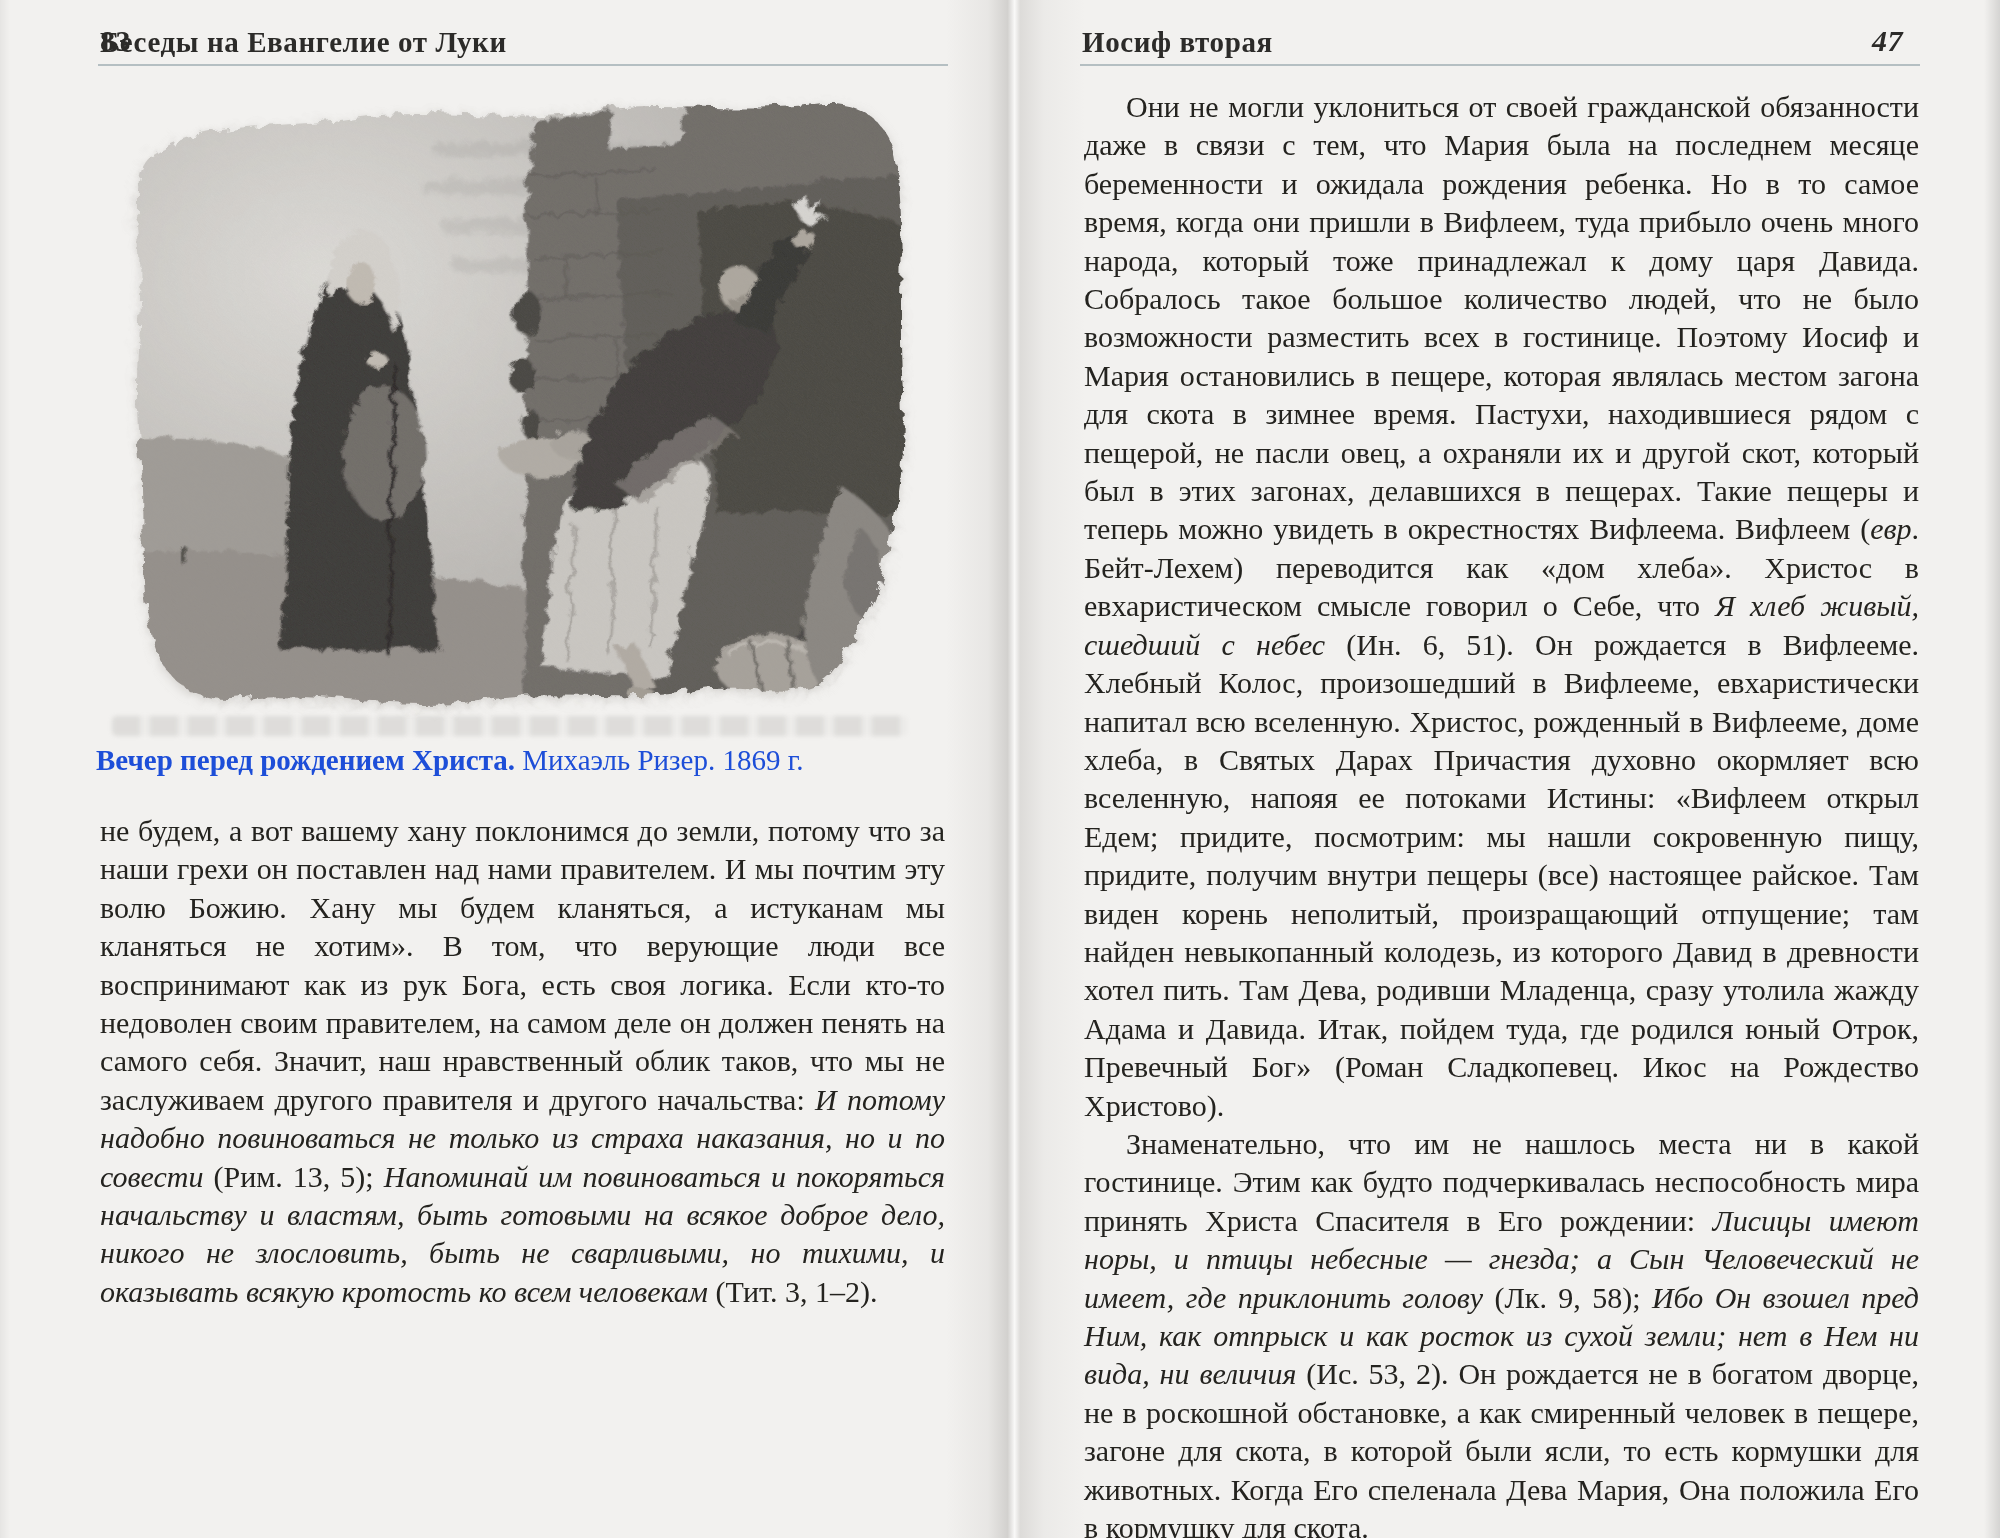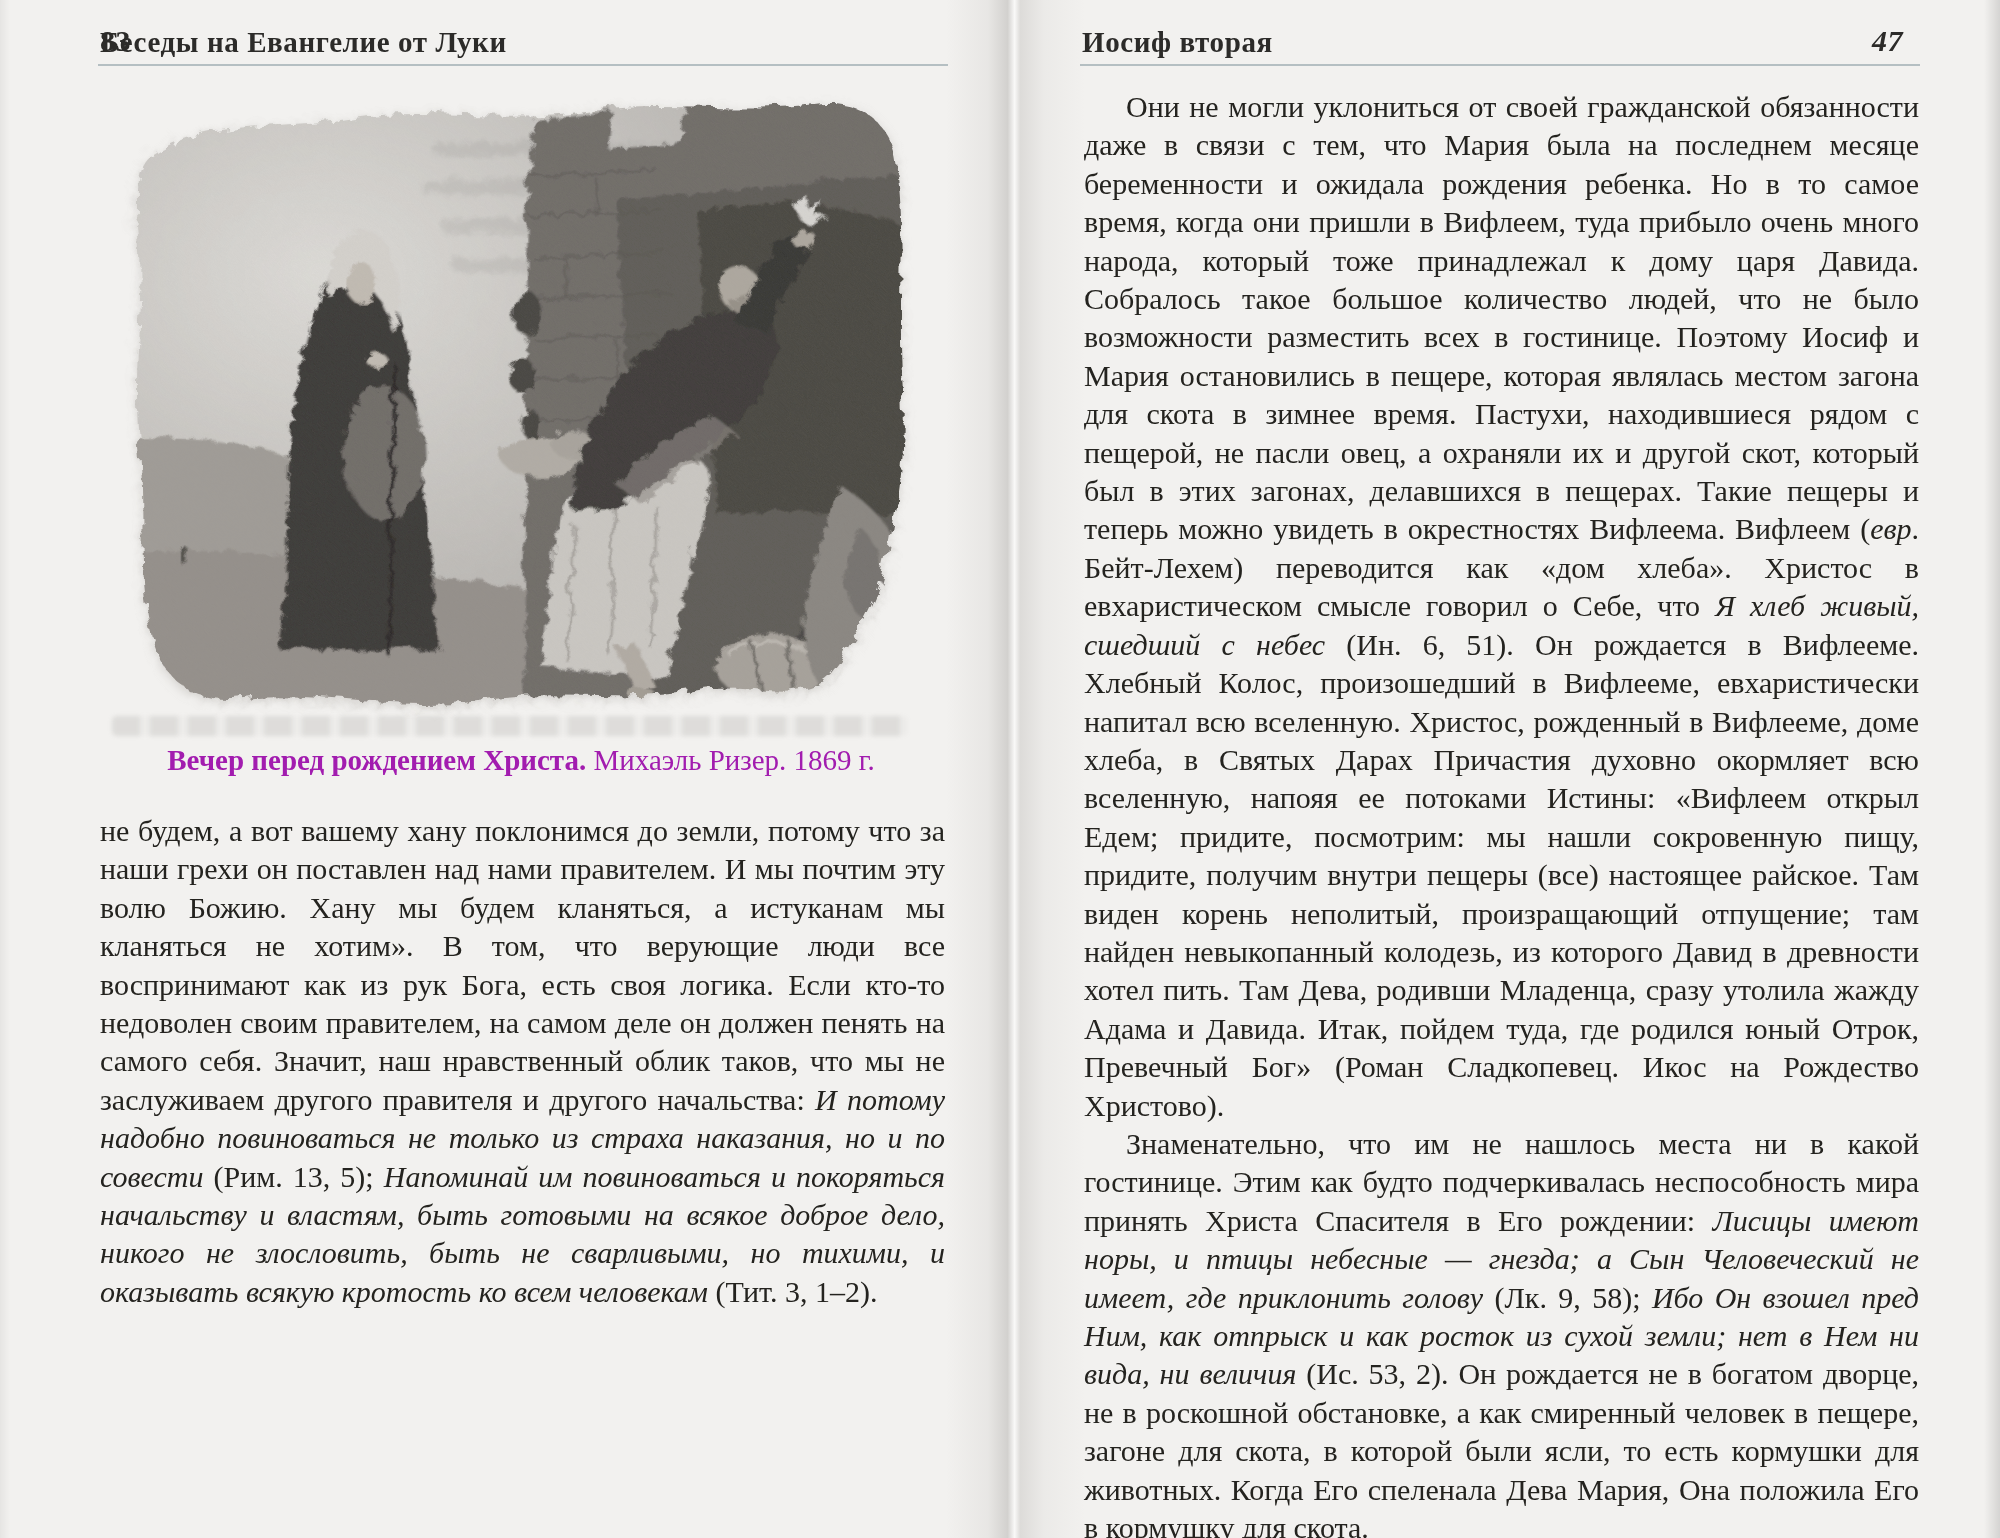--- a/index.html
+++ b/index.html
@@ -23,21 +23,21 @@
   .bodycol{position:absolute; text-align:justify; font-size:30px; line-height:38.4px; color:#24231f;}
   .col-left{left:100px; top:812px; width:845px;}
   .col-right{left:1084px; top:88px; width:835px;}
   .bodycol p{margin:0; padding:0;font-family:Liberation Serif, serif;}
   .bodycol p.indent{text-indent:42px;}
   .seg-i{font-style:italic;}
   .seg-b{font-weight:700;}
   
   figure{margin:0; padding:0;}
   .illus{position:absolute; left:86px; top:76px; width:842px; height:652px;}
-  .caption{position:absolute; left:96px; top:744px; width:850px; text-align:center; font-size:29px; color:#a21caf;}
+  .caption{position:absolute; left:96px; top:744px; width:850px; font-size:29px; color:#1d4ed8;}
   .caption .cap-b{font-weight:700;}
   
   .ghost-line{position:absolute; left:112px; top:716px; width:796px; height:20px;
     background:repeating-linear-gradient(90deg, rgba(118,116,112,.16) 0 28px, rgba(118,116,112,.04) 28px 38px);
     filter:blur(2px); border-radius:5px;}
   
   .gutter{position:absolute; left:946px; top:0; width:140px; height:100%; pointer-events:none;
     background:linear-gradient(90deg,
       rgba(110,106,101,0) 0%,
       rgba(110,106,101,.08) 30%,

